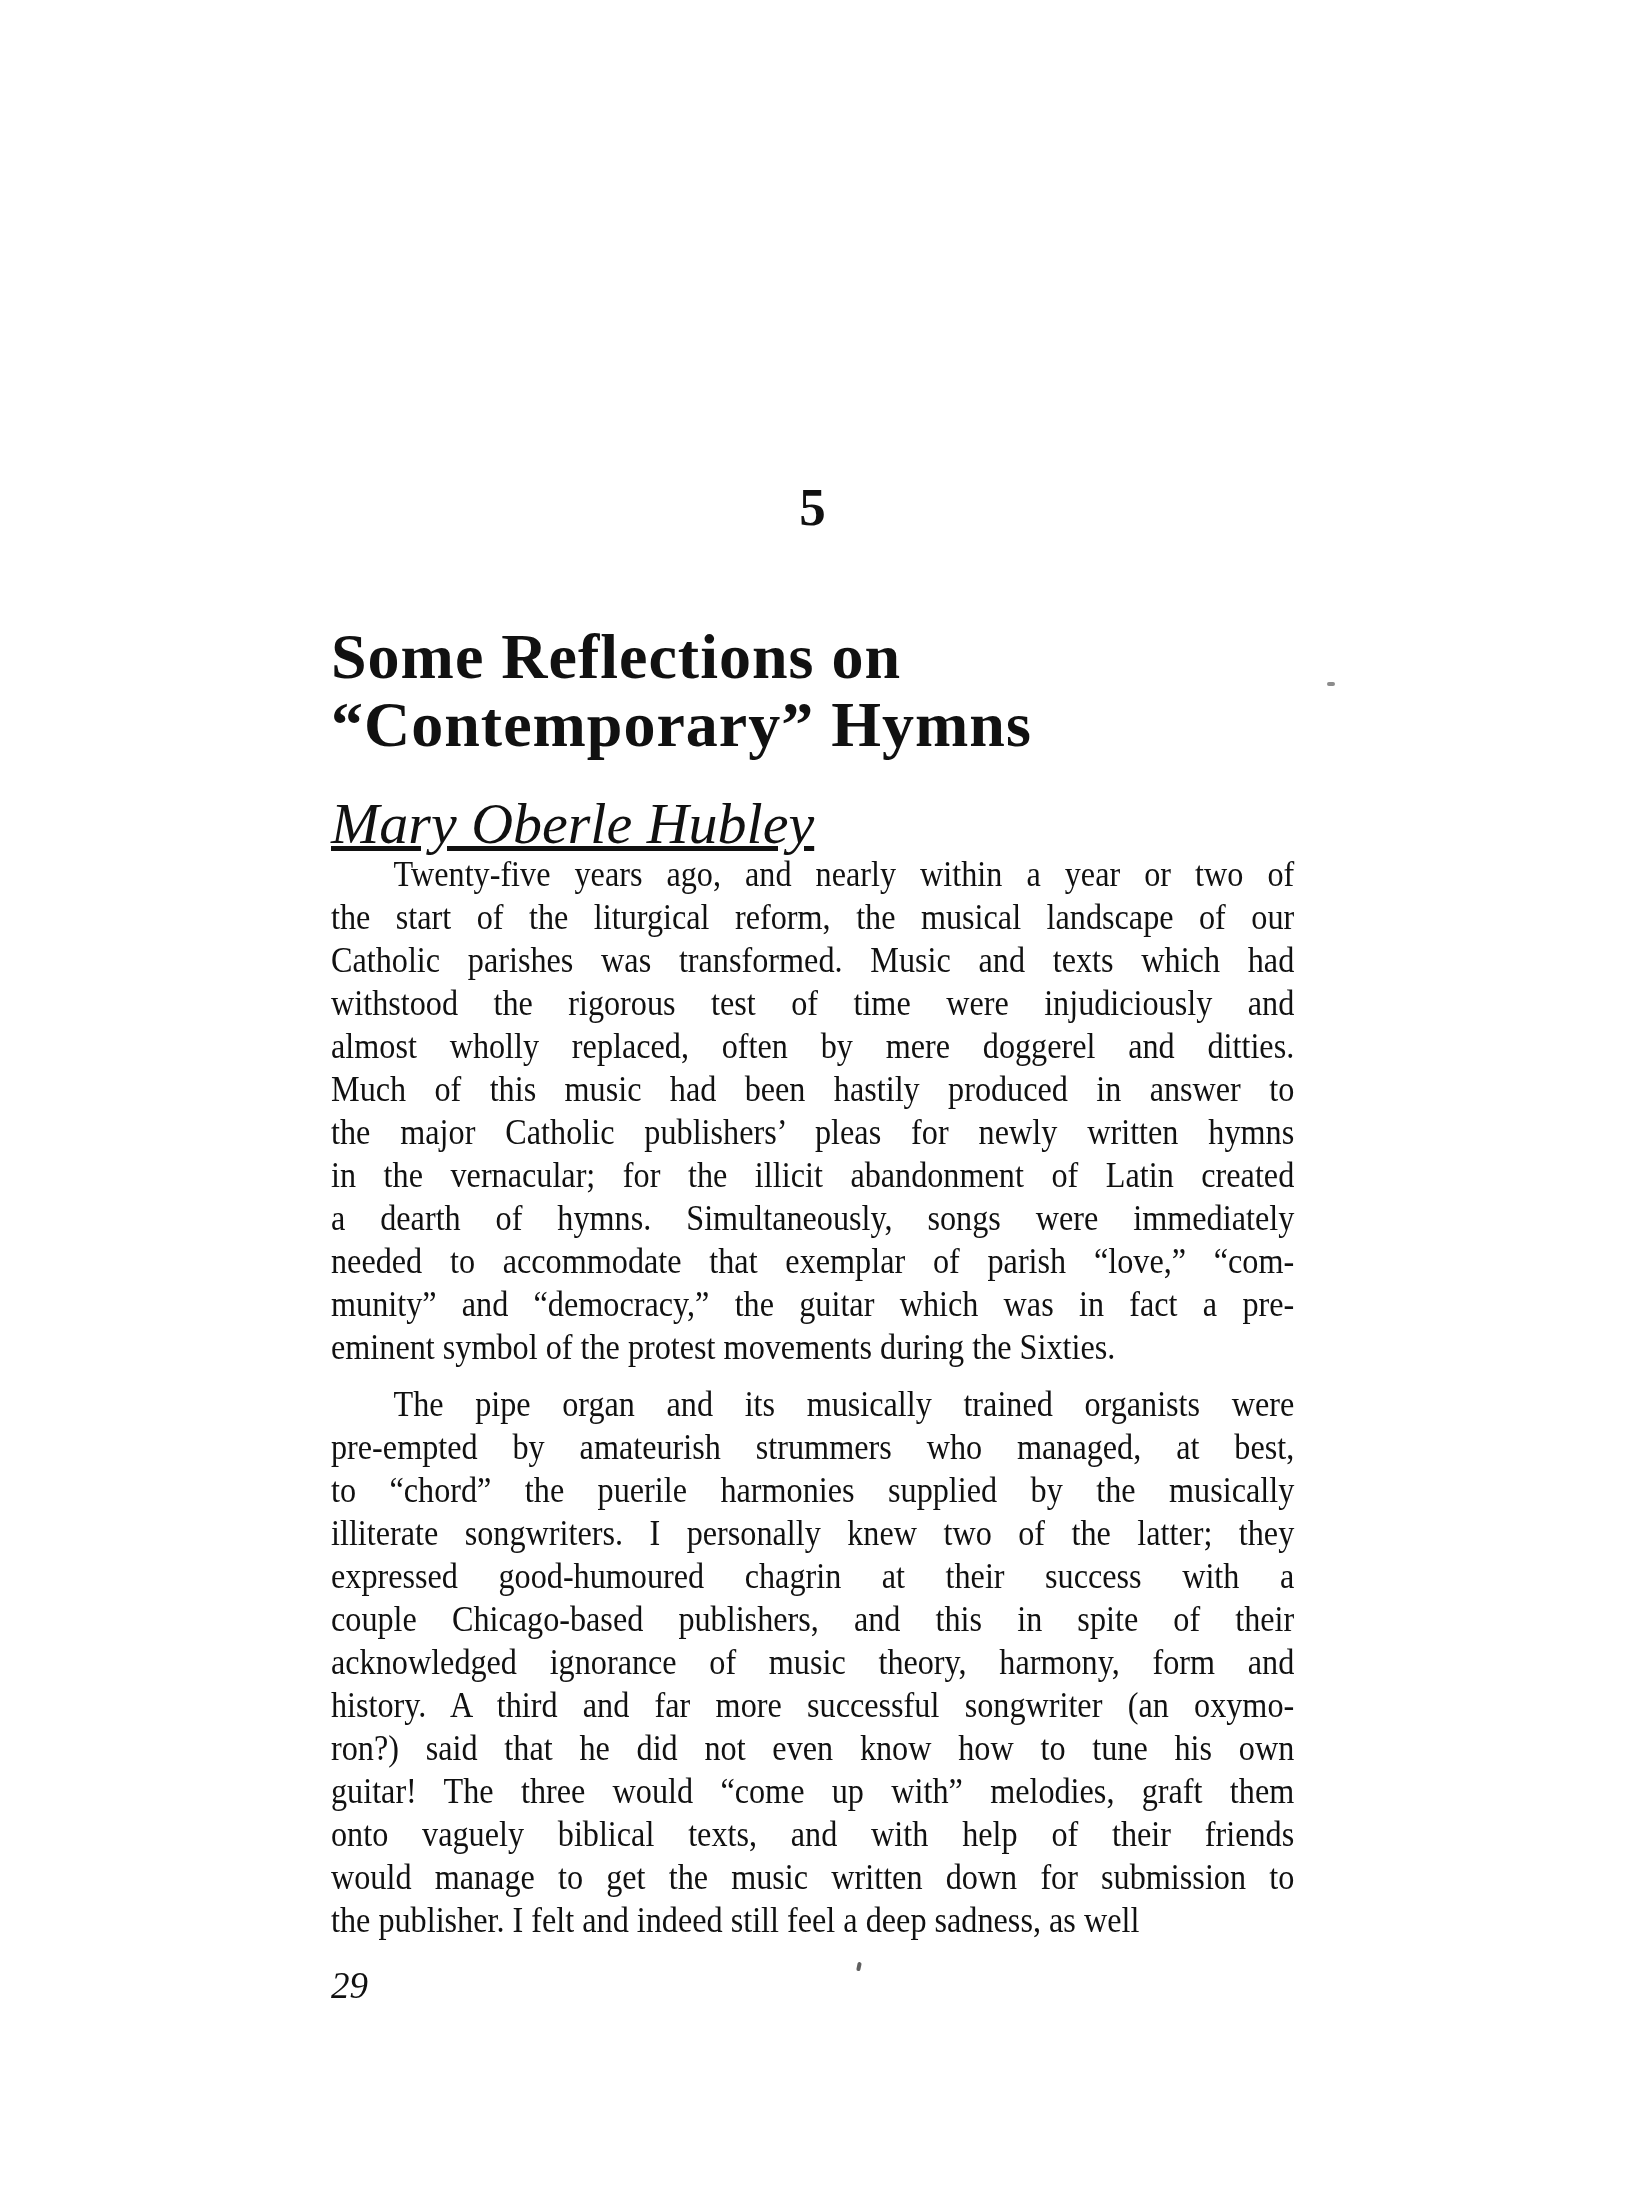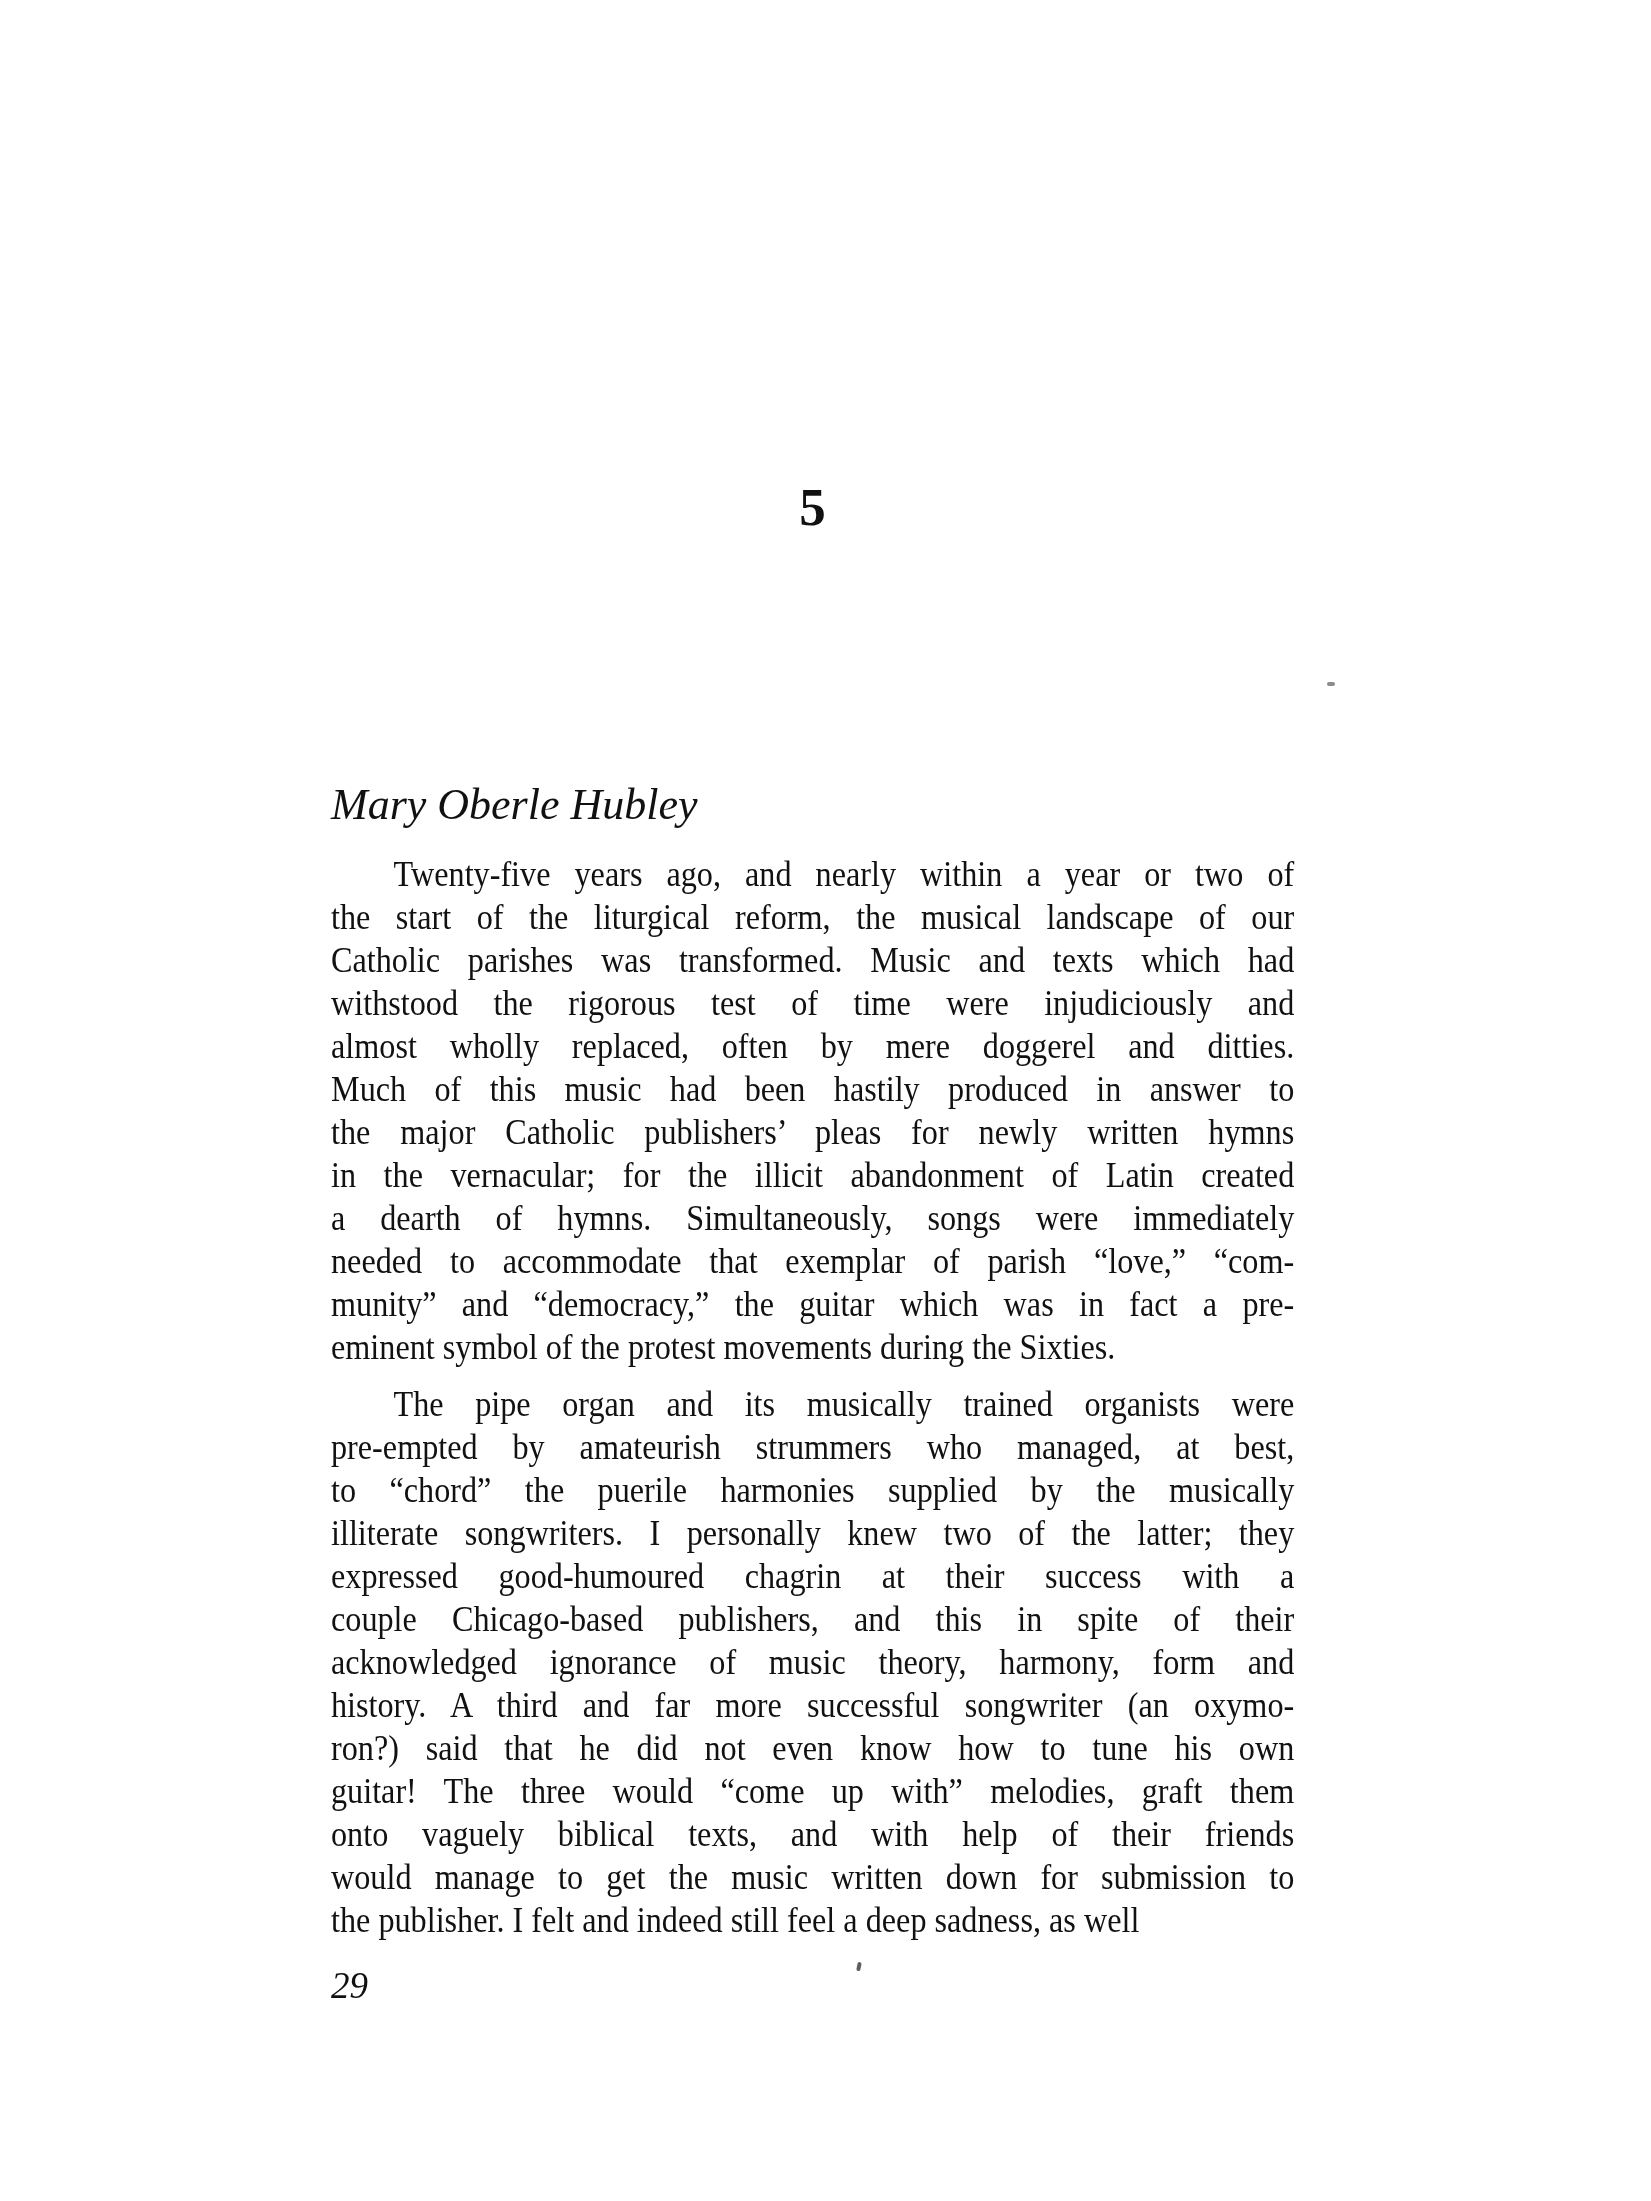--- a/index.html
+++ b/index.html
@@ -26,24 +26,25 @@
     left: 331px; top: 623px;
     margin: 0;
     font-size: 64px; line-height: 68px;
     font-weight: bold;
     letter-spacing: 1px;
     white-space: nowrap;
   }
 
   .author {
     position: absolute;
-    left: 331px; top: 783px;
+    left: 331px; top: 802px;
     font-style: italic;
-    font-size: 44px; line-height: 44px;
+    font-size: 58px; line-height: 44px;
     white-space: nowrap;
+    text-decoration: underline;
   }
 
   .body-text {
     position: absolute;
     left: 331px; top: 853px;
     width: 1047px;
     transform: scaleX(0.92);
     transform-origin: left top;
     font-size: 35px;
     line-height: 43px;
@@ -79,20 +80,24 @@
     background: #444;
   }
 </style>
 </head>
 <body>
 
 <div class="page">
 
   <div class="chapter-number">5</div>
 
+  <h1 class="title">
+    <span>Some Reflections on</span><br>
+    <span>“Contemporary” Hymns</span>
+  </h1>
 
   <div class="author">Mary Oberle Hubley</div>
 
   <div class="body-text">
     <div class="paragraph">
         <div class="line first">Twenty-five years ago, and nearly within a year or two of</div>
         <div class="line">the start of the liturgical reform, the musical landscape of our</div>
         <div class="line">Catholic parishes was transformed. Music and texts which had</div>
         <div class="line">withstood the rigorous test of time were injudiciously and</div>
         <div class="line">almost wholly replaced, often by mere doggerel and ditties.</div>

